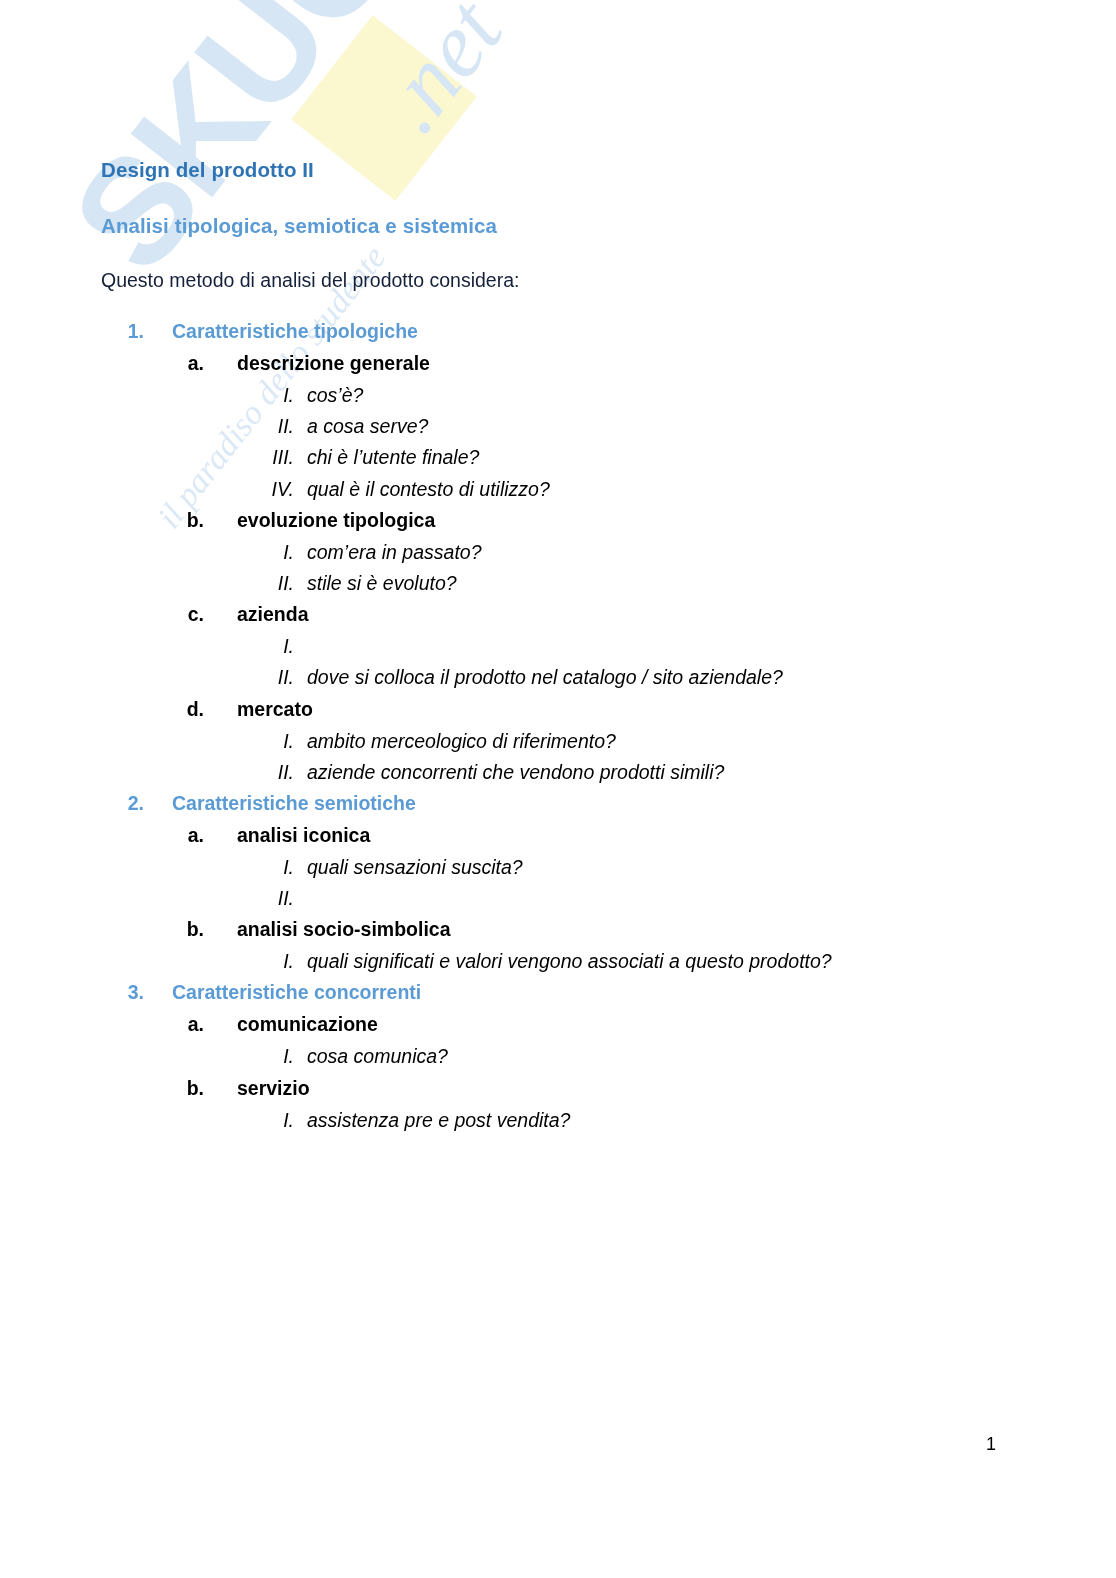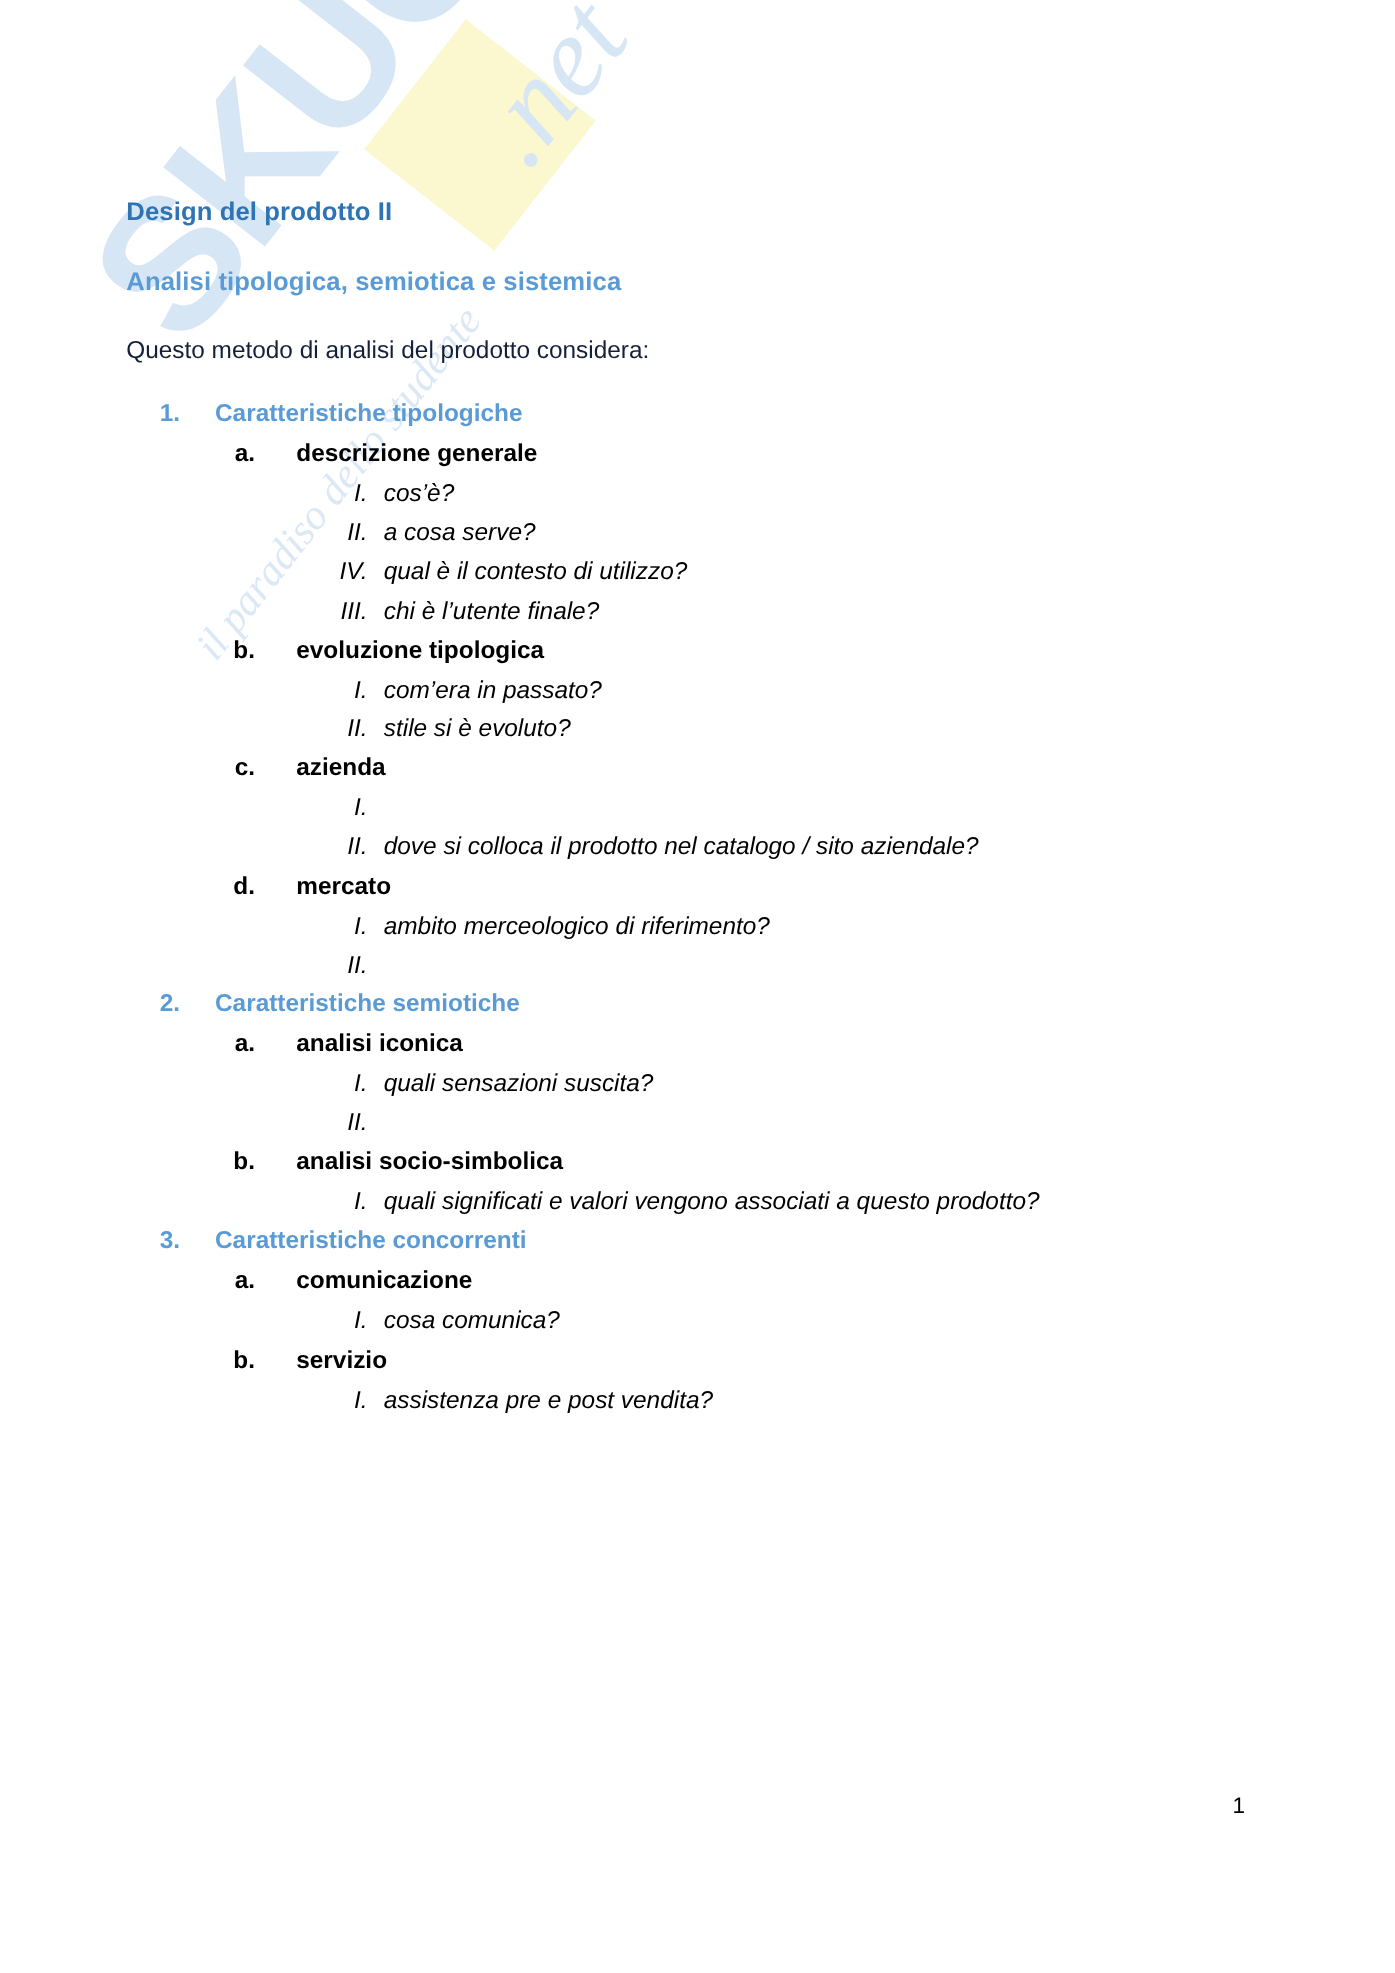--- a/index.html
+++ b/index.html
@@ -216,27 +216,27 @@
         </div>
         <div class="row lvl3">
           <span class="marker">I.</span>
           <span class="txt">cos’è?</span>
         </div>
         <div class="row lvl3">
           <span class="marker">II.</span>
           <span class="txt">a cosa serve?</span>
         </div>
         <div class="row lvl3">
+          <span class="marker">III.</span>
+          <span class="txt">chi è l’utente finale?</span>
+        </div>
+        <div class="row lvl3">
           <span class="marker">IV.</span>
           <span class="txt">qual è il contesto di utilizzo?</span>
         </div>
-        <div class="row lvl3">
-          <span class="marker">III.</span>
-          <span class="txt">chi è l’utente finale?</span>
-        </div>
         <div class="row lvl2">
           <span class="marker">b.</span>
           <span class="txt">evoluzione tipologica</span>
         </div>
         <div class="row lvl3">
           <span class="marker">I.</span>
           <span class="txt">com’era in passato?</span>
         </div>
         <div class="row lvl3">
           <span class="marker">II.</span>
@@ -256,20 +256,21 @@
         <div class="row lvl2">
           <span class="marker">d.</span>
           <span class="txt">mercato</span>
         </div>
         <div class="row lvl3">
           <span class="marker">I.</span>
           <span class="txt">ambito merceologico di riferimento?</span>
         </div>
         <div class="row lvl3">
           <span class="marker">II.</span>
+          <span class="txt">aziende concorrenti che vendono prodotti simili?</span>
         </div>
         <div class="row lvl1">
           <span class="marker">2.</span>
           <span class="txt">Caratteristiche semiotiche</span>
         </div>
         <div class="row lvl2">
           <span class="marker">a.</span>
           <span class="txt">analisi iconica</span>
         </div>
         <div class="row lvl3">

